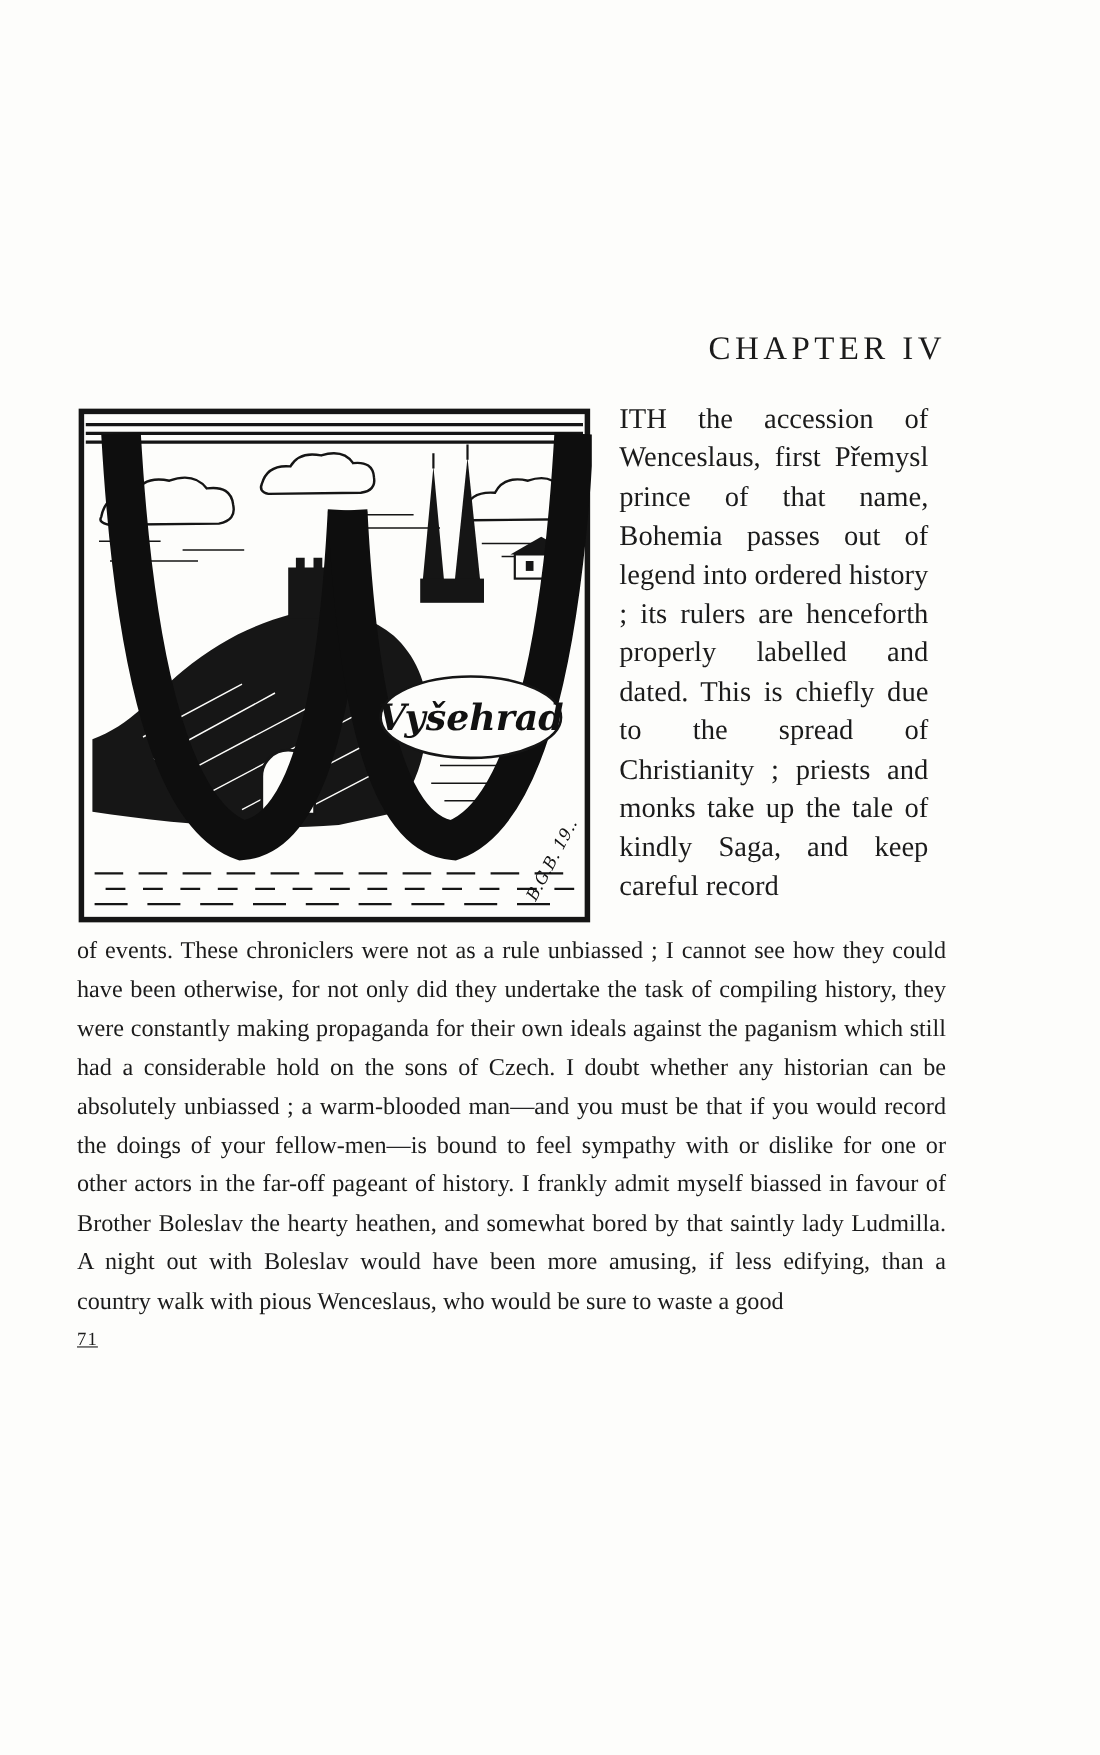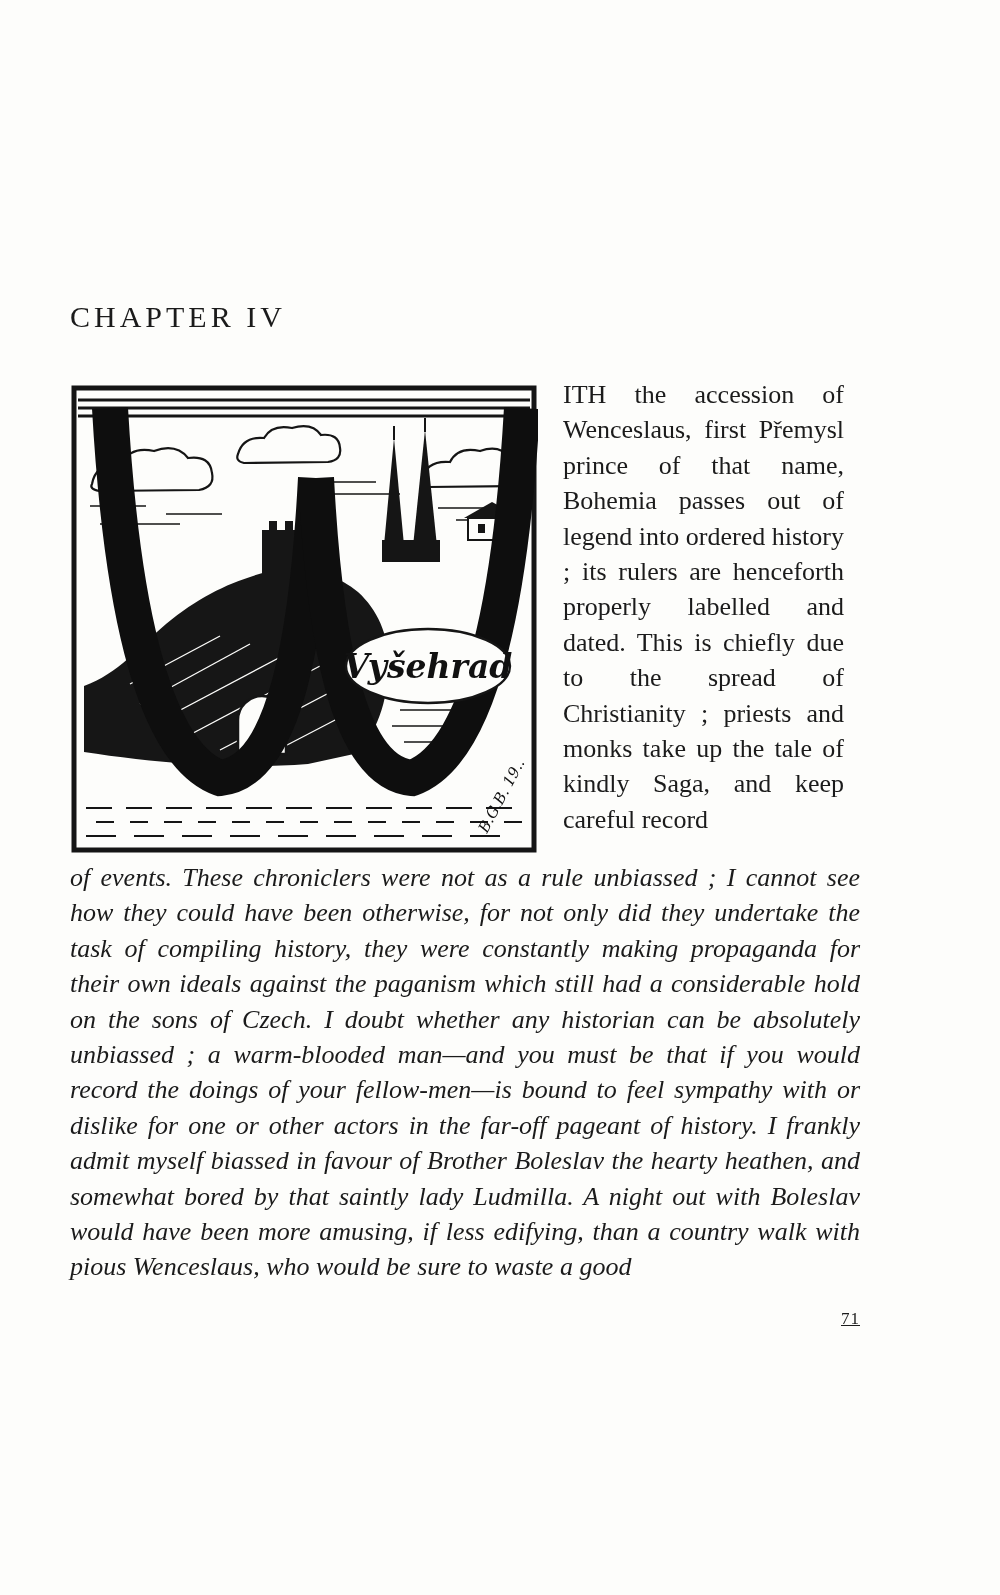--- a/index.html
+++ b/index.html
@@ -12,22 +12,22 @@
     color: #1b1b1b;
     font-family: "Liberation Serif", "DejaVu Serif", serif;
     position: relative;
     padding: 300px 140px 0 70px;
     overflow: hidden;
   }
   .chapter {
     font-size: 30px;
     font-weight: normal;
     letter-spacing: 4px;
-    text-align: left;
-    margin: 0 0 50px 0;
+    text-align: right;
+    margin: 0 0 36px 0;
   }
   .opening {
     display: flex;
     gap: 25px;
     align-items: flex-start;
   }
   .illustration {
     margin: 0;
     flex: none;
     width: 468px;
@@ -35,29 +35,28 @@
   }
   .intro {
     flex: 1;
     margin: -7px 16px 0 0;
     font-size: 26px;
     line-height: 35.4px;
     text-align: justify;
   }
   .body-text {
     margin: 6px 0 0 0;
-    font-size: 26px;
+    font-size: 22px;
     line-height: 35.4px;
     text-align: justify;
-    font-style: italic;
   }
   .page-number {
-    text-align: right;
+    text-align: left;
     font-size: 17px;
-    margin-top: 24px;
+    margin-top: 8px;
     letter-spacing: 1px;
     text-decoration: underline;
   }
   svg text.vys {
     font-family: "DejaVu Serif", serif;
     font-style: italic;
     font-weight: bold;
   }
   svg text.sig {
     font-family: "DejaVu Serif", serif;

